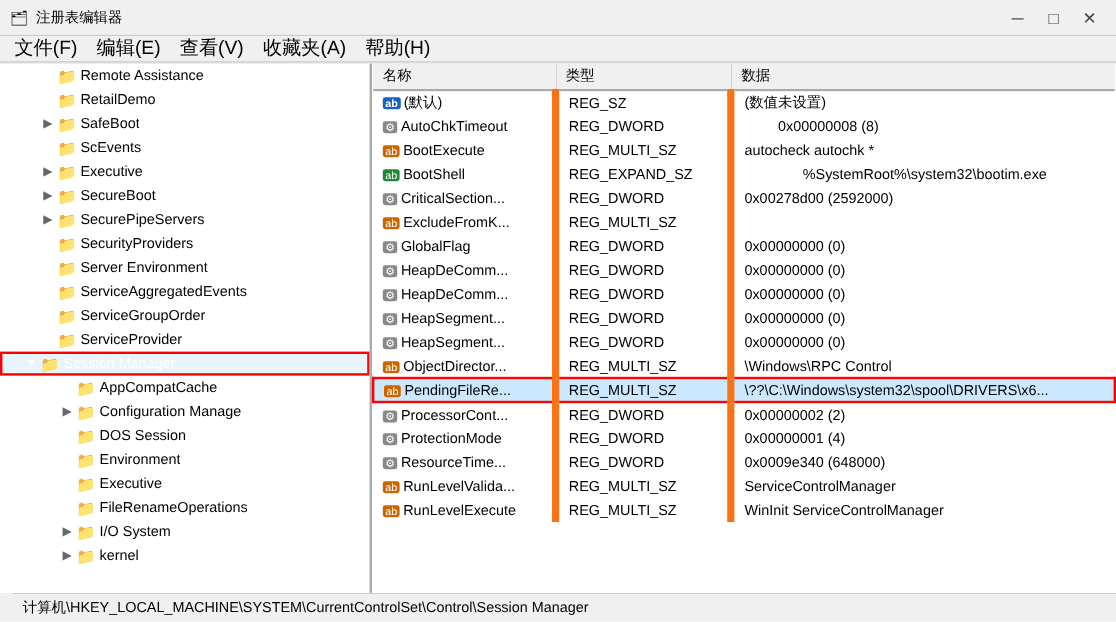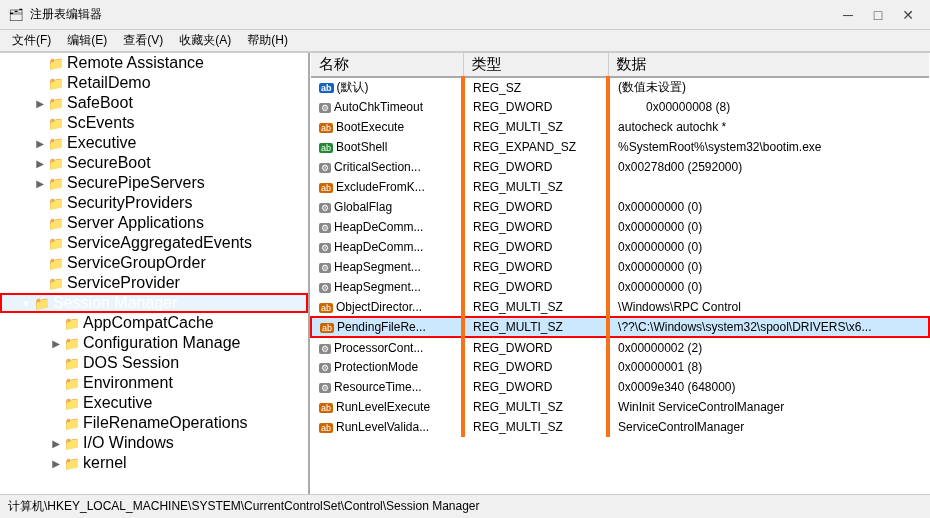--- a/index.html
+++ b/index.html
@@ -47,21 +47,21 @@
       background: #f0f0f0;
       height: 22px;
       display: flex;
       align-items: center;
       padding: 0 4px;
       border-bottom: 1px solid #ccc;
     }
     .menu-item {
       padding: 2px 8px;
       cursor: pointer;
-      font-size: 12px;
+      font-size: 16px;
       color: #000;
     }
     .main-area {
       display: flex;
       height: calc(518px - 30px - 22px - 24px);
       background: #fff;
       border-top: 1px solid #ccc;
     }
     .left-pane {
       width: 310px;
@@ -99,21 +99,21 @@
     }
     .tree-arrow.selected { color: #fff; }
     .folder-icon {
       width: 16px; height: 16px;
       display: inline-flex; align-items: center; justify-content: center;
       flex-shrink: 0;
       margin-right: 3px;
       font-size: 13px;
     }
     .tree-label {
-      font-size: 16px;
+      font-size: 12px;
       overflow: hidden;
       text-overflow: ellipsis;
     }
     .right-pane {
       flex: 1;
       overflow-y: auto;
       background: #fff;
     }
     .reg-table {
       width: 100%;
@@ -123,47 +123,48 @@
       background: #f0f0f0;
       position: sticky;
       top: 0;
     }
     .reg-table th {
       text-align: left;
       padding: 2px 8px;
       border-right: 1px solid #ccc;
       border-bottom: 2px solid #aaa;
       font-weight: normal;
-      font-size: 15px;
+      font-size: 12px;
       color: #000;
       cursor: pointer;
       user-select: none;
       white-space: nowrap;
     }
     .reg-table th:last-child { border-right: none; }
     .reg-table td {
       padding: 1px 8px;
-      border-right: 4px solid #f97316;
+      border-right: 6px solid #f97316;
       font-size: 12px;
       white-space: nowrap;
       overflow: hidden;
       text-overflow: ellipsis;
       max-width: 200px;
       height: 20px;
     }
     .reg-table td:last-child { border-right: none; }
     .status-bar {
       height: 24px;
       background: #f0f0f0;
       border-top: 1px solid #ccc;
       display: flex;
       align-items: center;
       padding: 0 8px;
       font-size: 12px;
       color: #000;
+      margin-left: 11px;
     }
     
     ::-webkit-scrollbar { width: 14px; height: 14px; }
     ::-webkit-scrollbar-track { background: #f0f0f0; }
     ::-webkit-scrollbar-thumb { background: #c0c0c0; border: 2px solid #f0f0f0; }
   </style>
 </head>
 <body>
 
 <div class="title-bar">
@@ -242,21 +243,21 @@
           <span class="tree-indent"></span>
           <span class="tree-arrow"></span>
           <span class="folder-icon" style="font-size: 13px;">📁</span>
           <span class="tree-label">SecurityProviders</span>
         </div>
         <div class="tree-item">
           <span class="tree-indent"></span>
           <span class="tree-indent"></span>
           <span class="tree-arrow"></span>
           <span class="folder-icon" style="font-size: 13px;">📁</span>
-          <span class="tree-label">Server Applications</span>
+          <span class="tree-label">Server Environment</span>
         </div>
         <div class="tree-item">
           <span class="tree-indent"></span>
           <span class="tree-indent"></span>
           <span class="tree-arrow"></span>
           <span class="folder-icon" style="font-size: 13px;">📁</span>
           <span class="tree-label">ServiceAggregatedEvents</span>
         </div>
         <div class="tree-item">
           <span class="tree-indent"></span>
@@ -325,21 +326,21 @@
           <span class="tree-arrow"></span>
           <span class="folder-icon" style="font-size: 13px;">📁</span>
           <span class="tree-label">FileRenameOperations</span>
         </div>
         <div class="tree-item">
           <span class="tree-indent"></span>
           <span class="tree-indent"></span>
           <span class="tree-indent"></span>
           <span class="tree-arrow">▶</span>
           <span class="folder-icon" style="font-size: 13px;">📁</span>
-          <span class="tree-label">I/O Windows</span>
+          <span class="tree-label">I/O System</span>
         </div>
         <div class="tree-item">
           <span class="tree-indent"></span>
           <span class="tree-indent"></span>
           <span class="tree-indent"></span>
           <span class="tree-arrow">▶</span>
           <span class="folder-icon" style="font-size: 13px;">📁</span>
           <span class="tree-label">kernel</span>
         </div>
       </div>
@@ -366,21 +367,21 @@
             <td style="max-width: 320px; padding-left: 36px;">0x00000008 (8)</td>
           </tr>
           <tr>
             <td><span style="background:#cc6600;color:#fff;font-size:9px;padding:0 2px;border-radius:2px;margin-right:3px;">ab</span>BootExecute</td>
             <td>REG_MULTI_SZ</td>
             <td style="max-width: 320px;">autocheck autochk *</td>
           </tr>
           <tr>
             <td><span style="background:#228833;color:#fff;font-size:9px;padding:0 2px;border-radius:2px;margin-right:3px;">ab</span>BootShell</td>
             <td>REG_EXPAND_SZ</td>
-            <td style="max-width: 320px;">%SystemRoot%\system32\bootim.exe</td>
+            <td style="max-width: 320px; text-align: center;">%SystemRoot%\system32\bootim.exe</td>
           </tr>
           <tr>
             <td><span style="background:#888;color:#fff;font-size:9px;padding:0 2px;border-radius:2px;margin-right:3px;">⚙</span>CriticalSection...</td>
             <td>REG_DWORD</td>
             <td style="max-width: 320px;">0x00278d00 (2592000)</td>
           </tr>
           <tr>
             <td><span style="background:#cc6600;color:#fff;font-size:9px;padding:0 2px;border-radius:2px;margin-right:3px;">ab</span>ExcludeFromK...</td>
             <td>REG_MULTI_SZ</td>
             <td style="max-width: 320px;"></td>
@@ -421,36 +422,36 @@
             <td style="max-width: 320px;">\??\C:\Windows\system32\spool\DRIVERS\x6...</td>
           </tr>
           <tr>
             <td><span style="background:#888;color:#fff;font-size:9px;padding:0 2px;border-radius:2px;margin-right:3px;">⚙</span>ProcessorCont...</td>
             <td>REG_DWORD</td>
             <td style="max-width: 320px;">0x00000002 (2)</td>
           </tr>
           <tr>
             <td><span style="background:#888;color:#fff;font-size:9px;padding:0 2px;border-radius:2px;margin-right:3px;">⚙</span>ProtectionMode</td>
             <td>REG_DWORD</td>
-            <td style="max-width: 320px;">0x00000001 (8)</td>
+            <td style="max-width: 320px;">0x00000001 (4)</td>
           </tr>
           <tr>
             <td><span style="background:#888;color:#fff;font-size:9px;padding:0 2px;border-radius:2px;margin-right:3px;">⚙</span>ResourceTime...</td>
             <td>REG_DWORD</td>
             <td style="max-width: 320px;">0x0009e340 (648000)</td>
           </tr>
           <tr>
+            <td><span style="background:#cc6600;color:#fff;font-size:9px;padding:0 2px;border-radius:2px;margin-right:3px;">ab</span>RunLevelValida...</td>
+            <td>REG_MULTI_SZ</td>
+            <td style="max-width: 320px;">ServiceControlManager</td>
+          </tr>
+          <tr>
             <td><span style="background:#cc6600;color:#fff;font-size:9px;padding:0 2px;border-radius:2px;margin-right:3px;">ab</span>RunLevelExecute</td>
             <td>REG_MULTI_SZ</td>
             <td style="max-width: 320px;">WinInit ServiceControlManager</td>
-          </tr>
-          <tr>
-            <td><span style="background:#cc6600;color:#fff;font-size:9px;padding:0 2px;border-radius:2px;margin-right:3px;">ab</span>RunLevelValida...</td>
-            <td>REG_MULTI_SZ</td>
-            <td style="max-width: 320px;">ServiceControlManager</td>
           </tr>
         </tbody>
     </table>
   </div>
 </div>
 
 <div class="status-bar">
   <span>计算机\HKEY_LOCAL_MACHINE\SYSTEM\CurrentControlSet\Control\Session Manager</span>
 </div>
 

